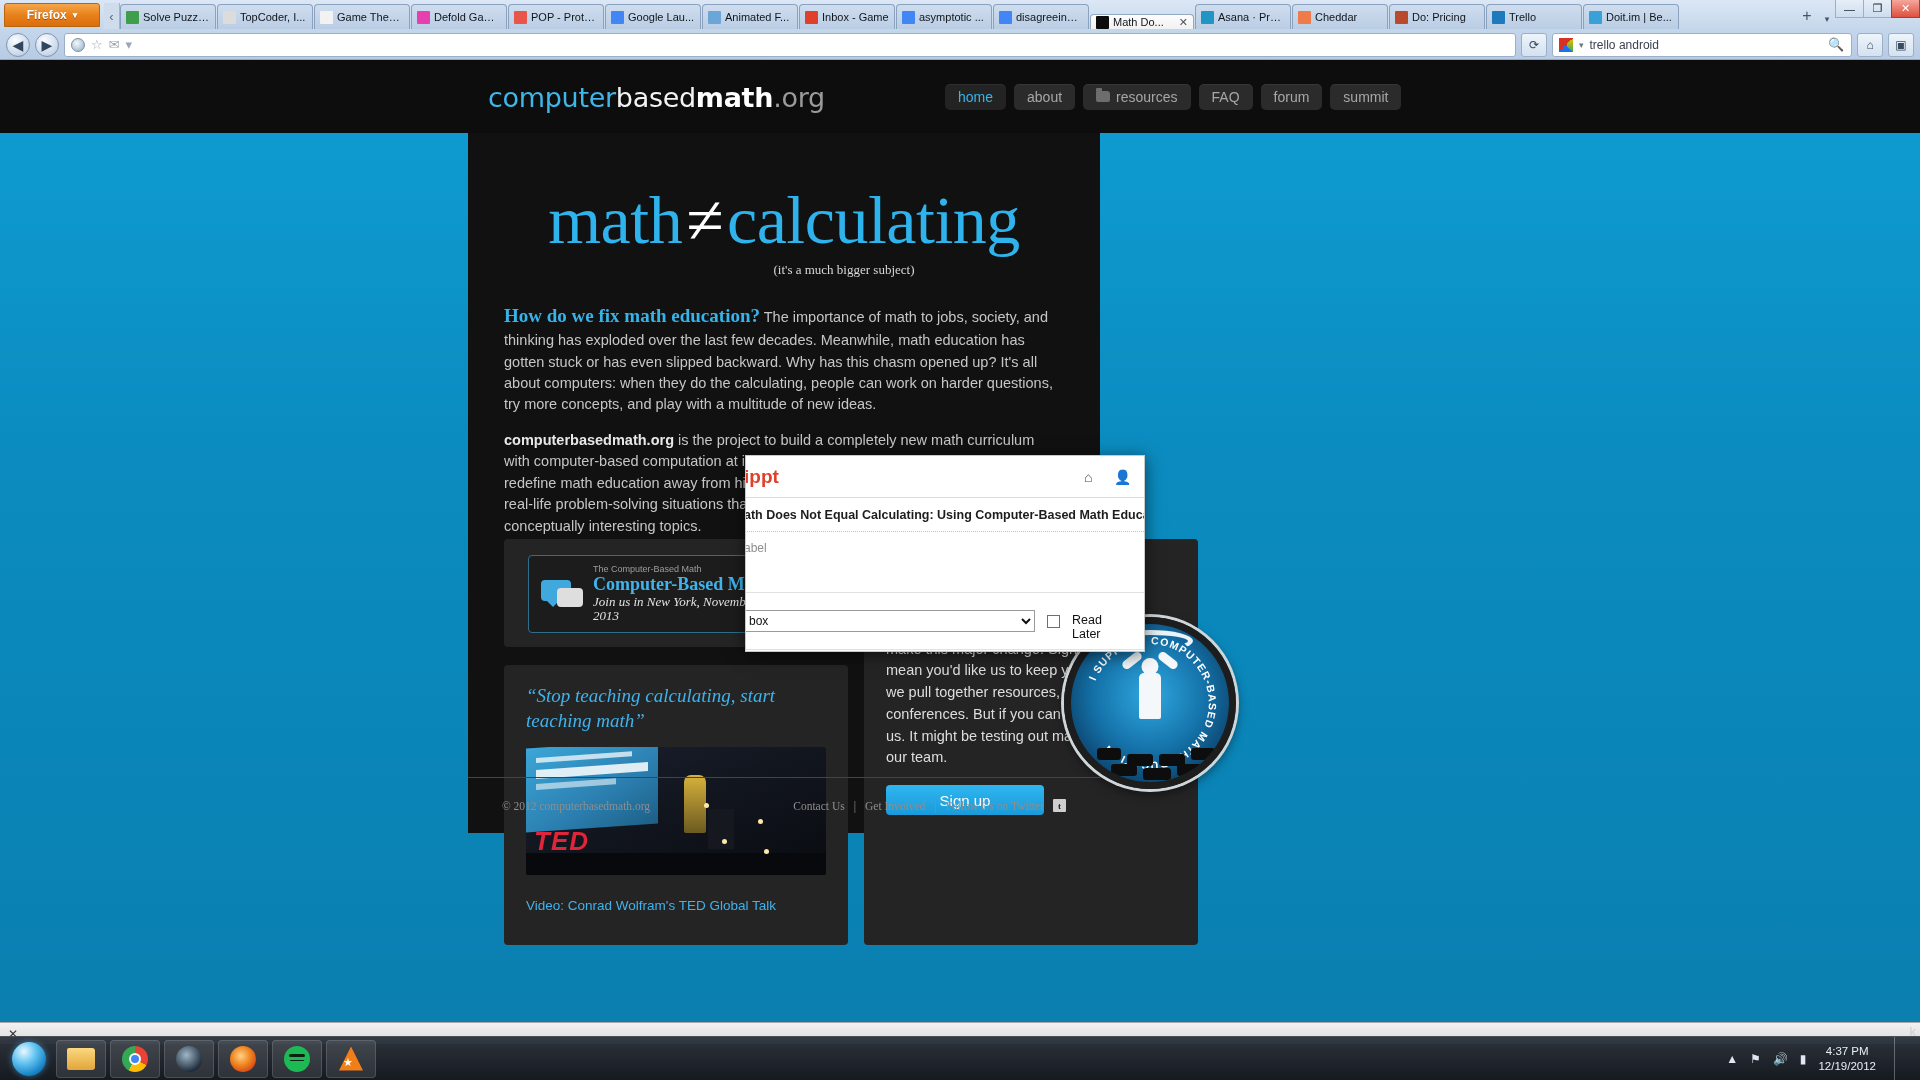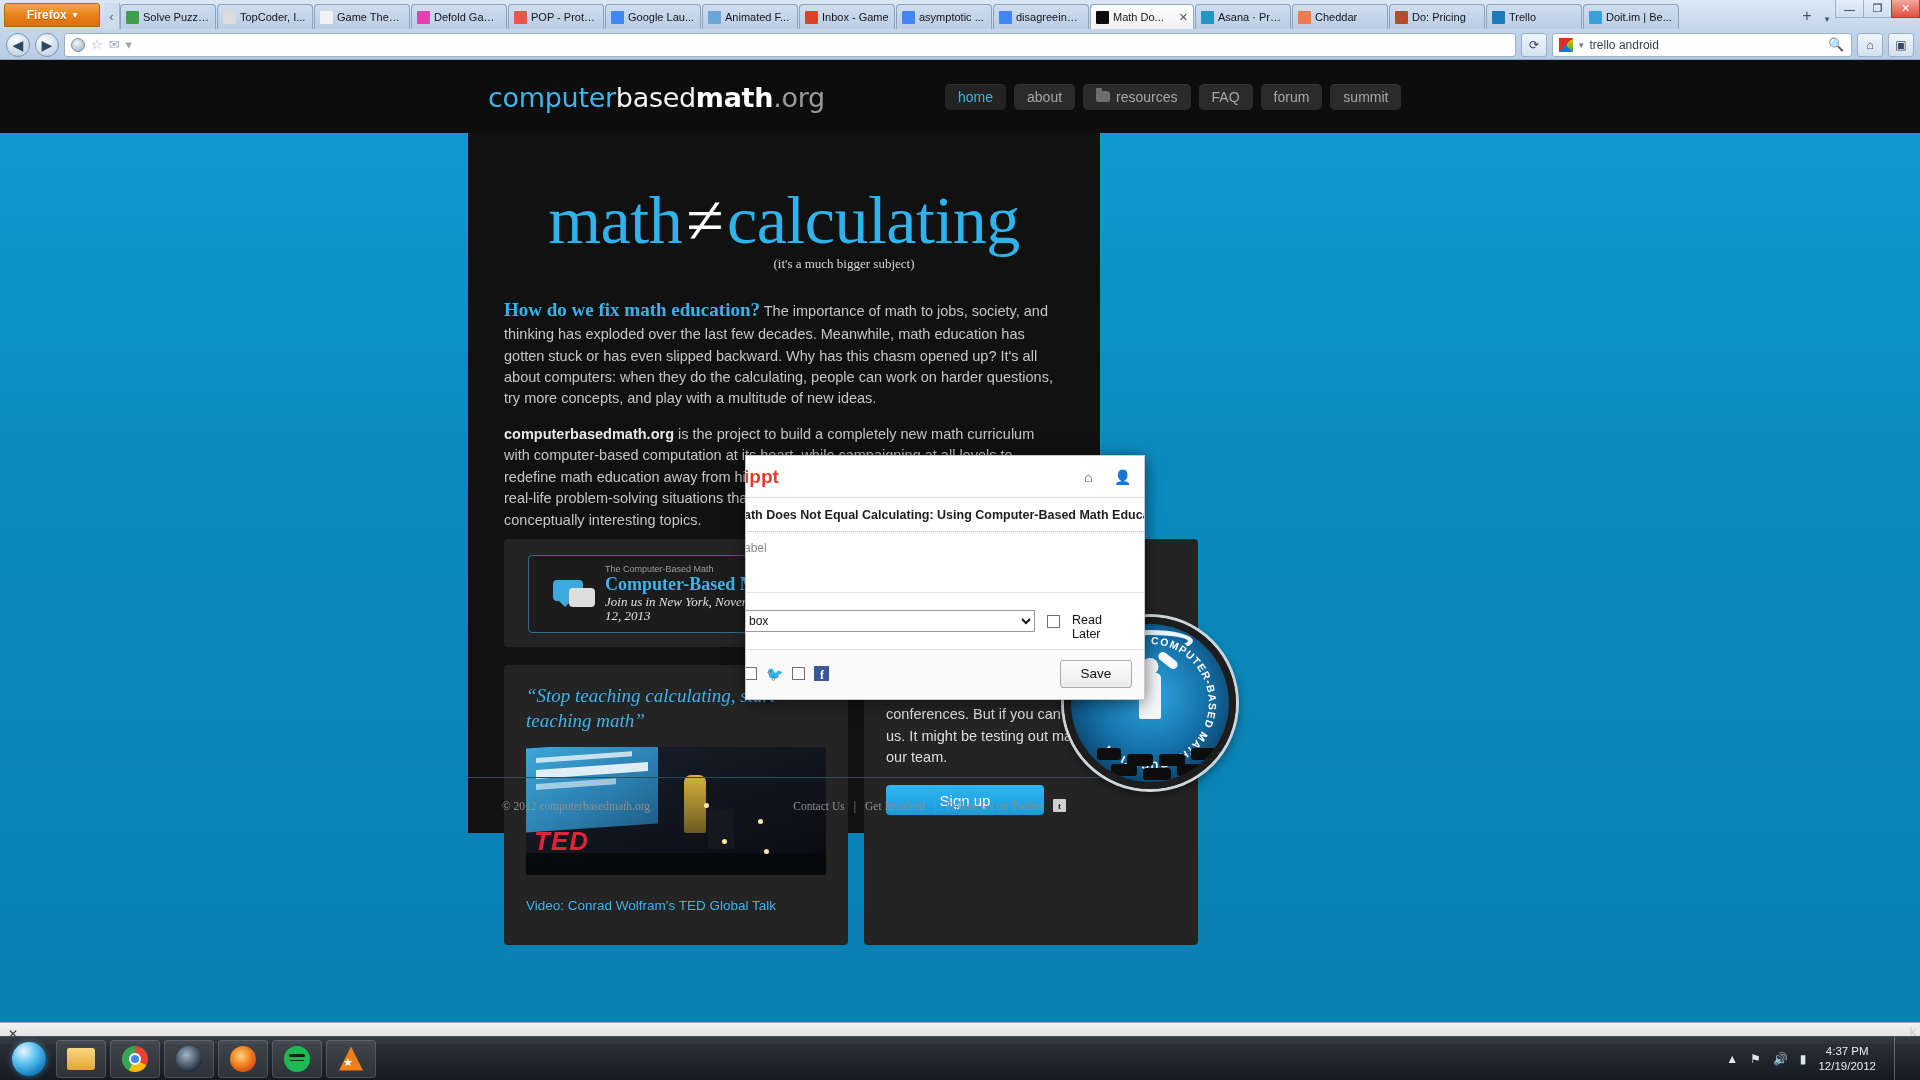--- a/index.html
+++ b/index.html
@@ -42,21 +42,21 @@
     width: 96px;
     margin-right: 1px;
     background: linear-gradient(#cfddee, #b9cde4);
     border: 1px solid #8aa2bd; border-bottom: none;
     border-radius: 4px 4px 0 0;
     display: flex; align-items: center; gap: 4px; padding: 0 5px;
     font-size: 11px; color: #10151c; white-space: nowrap; overflow: hidden;
   }
   .fx-tab.active {
     background: linear-gradient(#fdfdfd, #f1f1f1);
-    border-color: #93a9c2; height: 25px; width: 104px;
+    border-color: #93a9c2; height: 15px; width: 104px;
     z-index: 4;
   }
   .fx-tab .favicon {
     width: 13px; height: 13px; flex: 0 0 auto; border-radius: 1px;
     display: inline-block;
   }
   .fx-tab .tlabel { overflow: hidden; text-overflow: ellipsis; flex: 1 1 auto; }
   .fx-tab .tclose { font-size: 11px; color: #4a5562; flex: 0 0 auto; }
   .fx-newtab {
     flex: 0 0 auto; width: 22px; height: 22px; color: #44566c; font-size: 16px;
@@ -163,38 +163,38 @@
     background: #111111;
   }
   .hero { text-align: center; padding-top: 53px; position: relative; }
   .hero h1 {
     font-family: "Liberation Serif", serif; font-size: 68px; font-weight: normal;
     color: #2fb3ec; letter-spacing: -.5px; line-height: 1;
   }
   .hero h1 .neq { color: #ffffff; font-weight: normal; padding: 0 4px; }
   .hero .sub {
     font-family: "Liberation Serif", serif; font-size: 13px; color: #d8d8d8;
-    margin-top: 2px; padding-left: 120px;
+    margin-top: 8px; padding-left: 120px;
   }
   .body-copy { padding: 24px 40px 0 36px; color: #c6c6c6; font-size: 14.5px; line-height: 1.48; }
   .body-copy .lead {
     font-family: "Liberation Serif", serif; color: #35b4ec; font-size: 19px; font-weight: bold;
   }
   .body-copy p + p { margin-top: 14px; }
   .body-copy b { color: #e8e8e8; }
 
   .panels { position: absolute; left: 36px; top: 406px; width: 694px; }
   .panel-left {
     position: absolute; left: 0; top: 0; width: 344px; height: 108px;
     background: #242424; border-radius: 4px;
   }
   .cbmbox {
     position: absolute; left: 24px; top: 16px; width: 300px; height: 78px;
     background: #1c1c1c; border: 1px solid #2f6f8c; border-radius: 4px;
-    display: flex; align-items: center; gap: 10px; padding: 0 24px;
+    display: flex; align-items: center; gap: 10px; padding: 0 12px;
   }
   .bubble-icon { width: 42px; height: 34px; position: relative; flex: 0 0 auto; }
   .bubble-icon .b1 {
     position: absolute; left: 0; top: 3px; width: 30px; height: 21px;
     background: #3fa9dd; border-radius: 4px;
   }
   .bubble-icon .b1:after {
     content:''; position:absolute; left: 6px; bottom: -6px;
     border: 6px solid transparent; border-top-color: #3fa9dd; border-bottom: 0;
   }
@@ -296,21 +296,21 @@
   }
   .site-footer .links { display: flex; align-items: center; gap: 9px; }
   .tw-icon {
     width: 13px; height: 13px; background: #cfcfcf; color: #222;
     font-size: 9px; font-weight: bold; display: inline-flex;
     align-items: center; justify-content: center; border-radius: 1px;
   }
 
   
   .kippt {
-    position: absolute; left: 745px; top: 395px; width: 400px; height: 245px;
+    position: absolute; left: 745px; top: 395px; width: 400px; height: 197px;
     background: #ffffff; box-shadow: 0 3px 16px rgba(0,0,0,.55);
     z-index: 50; overflow: hidden;
     border: 1px solid #c9c9c9;
   }
   .kippt .k-head {
     height: 42px; border-bottom: 1px solid #dcdcdc;
     display: flex; align-items: center; justify-content: space-between;
     padding: 0 12px; background: #fff;
   }
   .kippt .k-logo { color: #e0402a; font-size: 19px; font-weight: bold; margin-left: -14px; }

